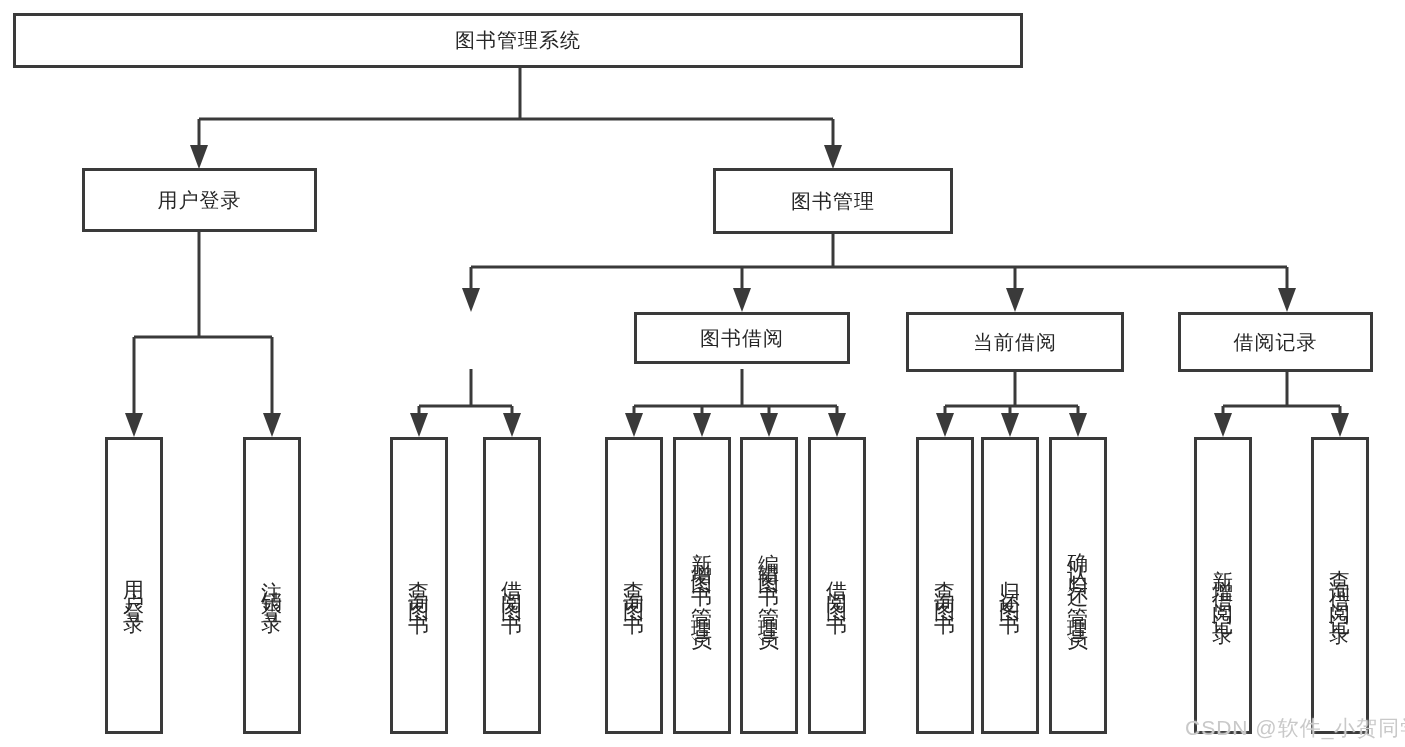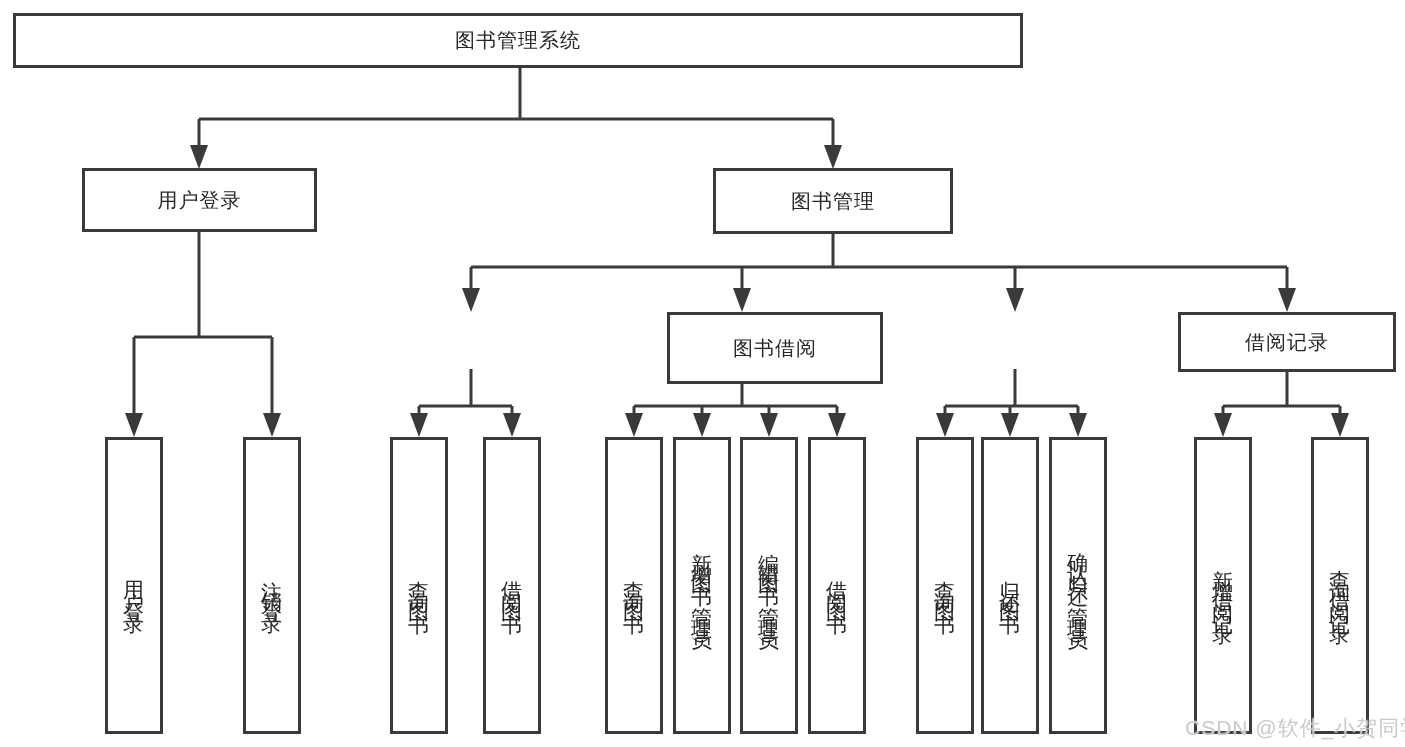--- a/index.html
+++ b/index.html
@@ -153,24 +153,27 @@
     <span>图书管理系统</span>
   </div>
 
   <div class="box" style="left:82px; top:168px; width:235px; height:64px;">
     <span>用户登录</span>
   </div>
   <div class="box" style="left:713px; top:168px; width:240px; height:66px;">
     <span>图书管理</span>
   </div>
 
-  <div class="box" style="left:634px; top:312px; width:216px; height:72px;margin-left:33px;">
+  <div class="box" style="left:634px; top:312px; width:216px; height:52px;">
     <span>图书借阅</span>
   </div>
-  <div class="box" style="left:1178px; top:312px; width:218px; height:60px;">
+  <div class="box" style="left:906px; top:312px; width:218px; height:60px;">
+    <span>当前借阅</span>
+  </div>
+  <div class="box" style="left:1178px; top:312px; width:195px; height:60px;">
     <span>借阅记录</span>
   </div>
 
   <div class="box leaf" style="left:105px;">
     <span>用户登录</span>
   </div>
   <div class="box leaf" style="left:243px;">
     <span>注销登录</span>
   </div>
 

